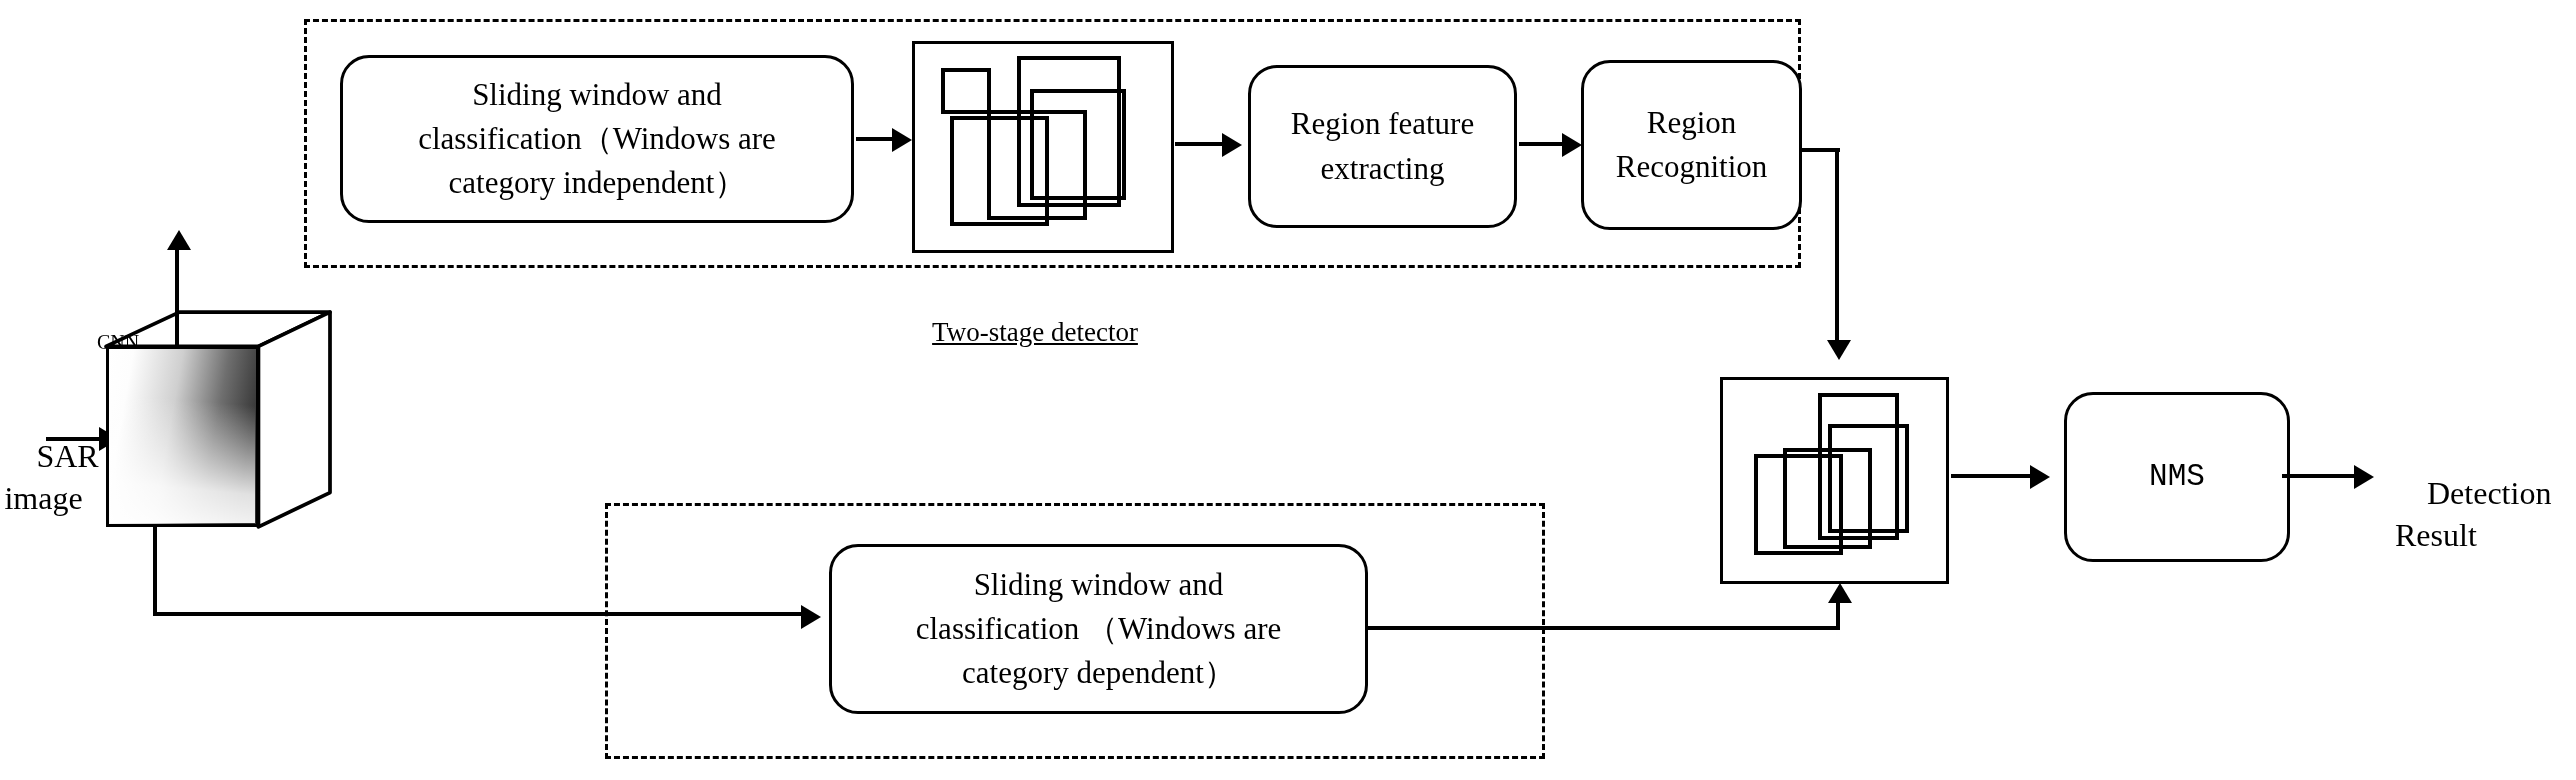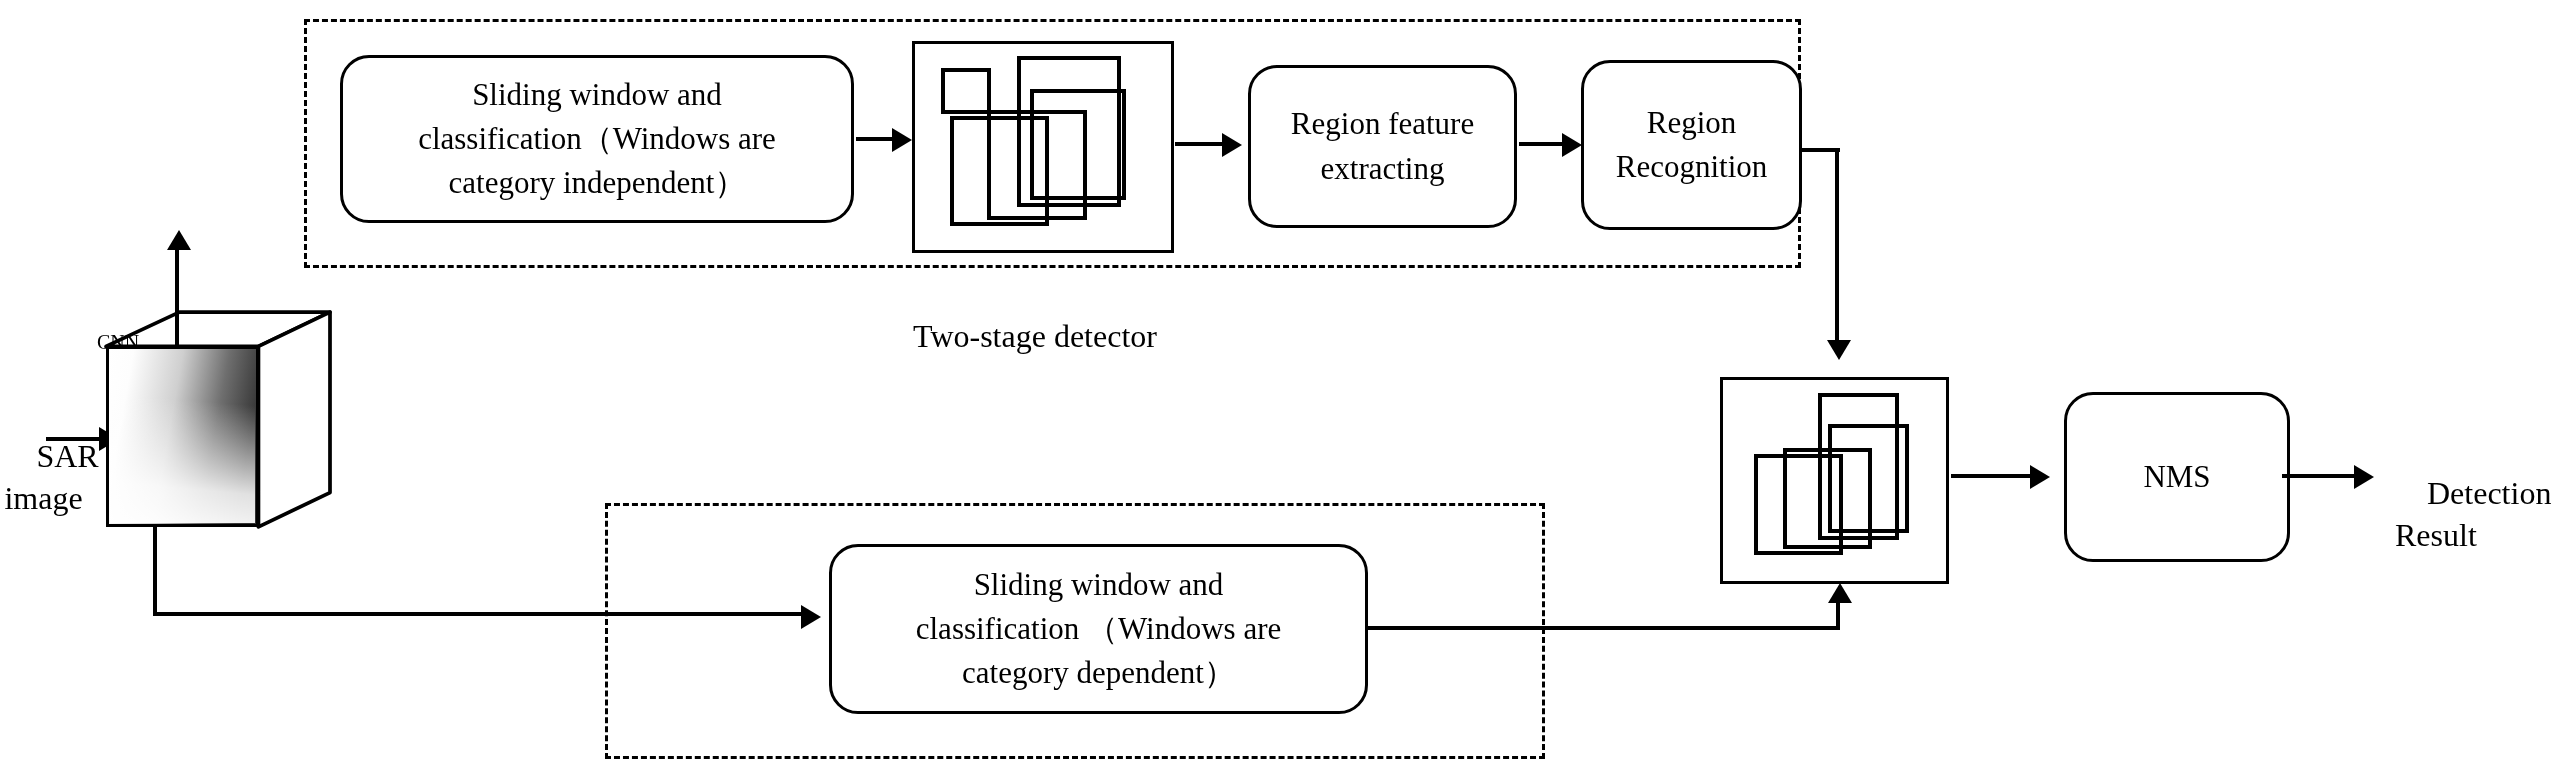--- a/index.html
+++ b/index.html
@@ -96,21 +96,21 @@
   }
   #cnn-cube svg{position:absolute;left:0;top:0;overflow:visible;}
 </style>
 </head>
 <body>
 
 <div id="stage">
 
   <div class="dashed-group" style="left:304px;top:19.3px;width:1497px;height:249px;"></div>
 
-  <div class="label" style="left:848px;top:315px;width:374px;font-size:32px;">Two-stage detector</div>
+  <div class="label" style="left:848px;top:315px;width:374px;font-size:27px;text-decoration:underline;">Two-stage detector</div>
 
   <div class="dashed-group" style="left:605px;top:503px;width:940px;height:256px;"></div>
 
 
   <div class="label" style="left:-3.1px;top:393px;width:156px;font-size:32px;text-align:left;padding-left:7.5px;">
     <span style="white-space:pre;">SAR
 image</span>
   </div>
 
   <div class="ln-h" style="left:46px;top:437px;width:54px;"></div>
@@ -186,21 +186,21 @@
   <div class="panel" style="left:1720px;top:377px;width:229px;height:207px;">
     <div class="bx" style="left:42.5%;top:6.5%;width:36.5%;height:73.0%;"></div>
     <div class="bx" style="left:47.0%;top:22.0%;width:36.5%;height:54.0%;"></div>
     <div class="bx" style="left:27.0%;top:34.0%;width:40.0%;height:50.0%;"></div>
     <div class="bx" style="left:14.0%;top:37.0%;width:40.0%;height:50.0%;"></div>
   </div>
 
   <div class="ln-h" style="left:1951px;top:474px;width:81px;"></div>
   <div class="arrow-r" style="left:2030px;top:465px;"></div>
 
-  <div class="proc-box" style="left:2064px;top:392px;width:226px;height:170px;font-size:31px;">
+  <div class="proc-box" style="left:2064px;top:392px;width:226px;height:170px;font-size:31px;font-family:Liberation Mono, monospace;">
     <span class="txt">NMS</span>
   </div>
 
   <div class="ln-h" style="left:2282px;top:474px;width:74px;"></div>
   <div class="arrow-r" style="left:2354px;top:465px;"></div>
 
   <div class="label" style="left:2395px;top:430px;width:187px;font-size:32px;text-align:left;">
     <span style="white-space:pre;font-family:Liberation Serif, serif;">Detection
 Result</span>
   </div>

